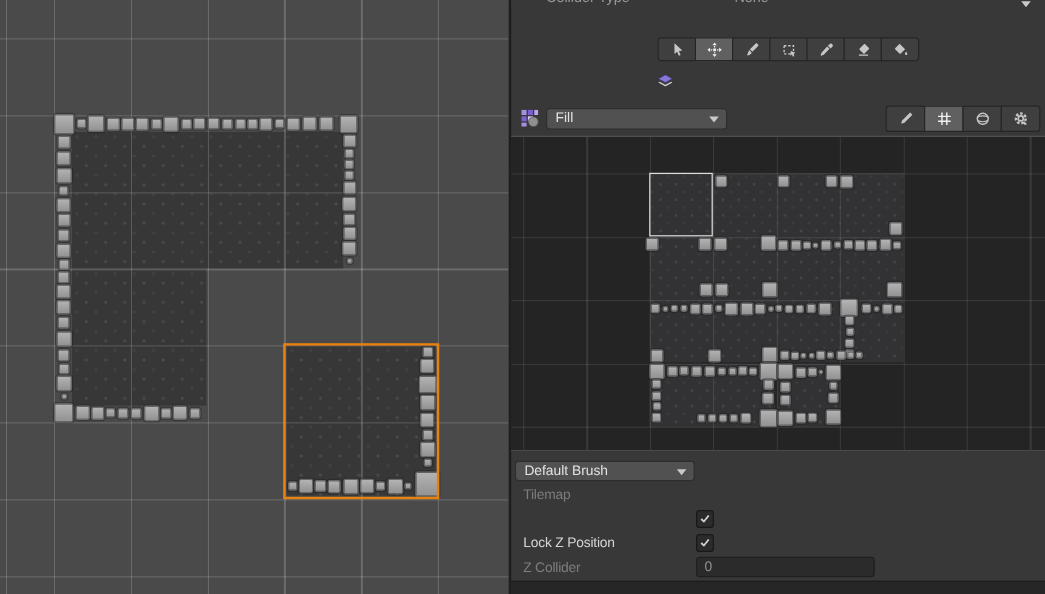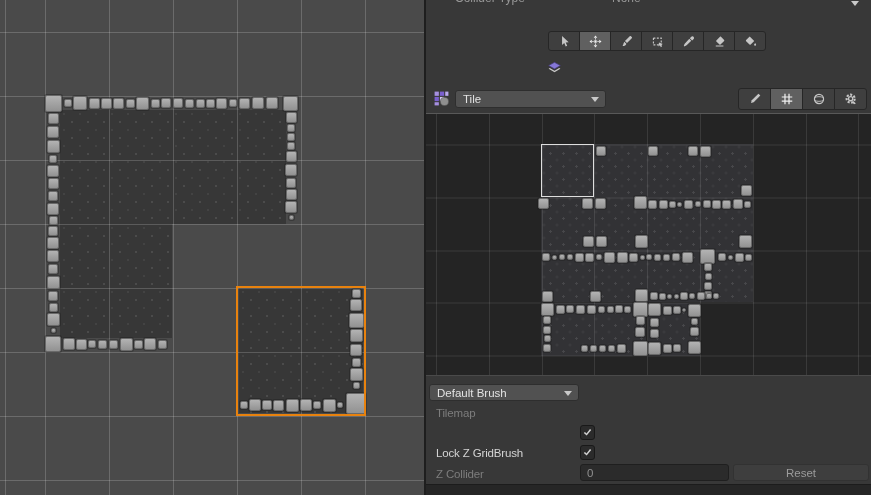--- a/index.html
+++ b/index.html
@@ -255,21 +255,21 @@
           <rect x="1.5" y="1.5" width="4" height="4" fill="#a58fe0"></rect>
           <rect x="6.5" y="1.5" width="4" height="4" fill="#7a5fcf"></rect>
           <rect x="11.5" y="1.5" width="3" height="4" fill="#b9a8ea"></rect>
           <rect x="1.5" y="6.5" width="4" height="4" fill="#7a5fcf"></rect>
           <rect x="6.5" y="6.5" width="4" height="4" fill="#d6ccf2"></rect>
           <rect x="1.5" y="11.5" width="4" height="3" fill="#a58fe0"></rect>
           <circle cx="10.8" cy="10.8" r="3.8" fill="#8f8f8f" stroke="#555" stroke-width="0.6"></circle>
         </svg>
       </span>
     <div class="dropdown dd-tiles">
-      <span>Tile</span>
+      <span>Fill</span>
       <span class="dd-arrow"></span>
     </div>
     <div class="btn-group pal-group" id="palBtns">
         <div class="ubtn pal-w">
           <span>
             <svg viewBox="0 0 16 16" xmlns="http://www.w3.org/2000/svg">
               <path fill="currentColor" d="M11.9 1.9l2.2 2.2-7.6 7.6-3.1.9.9-3.1z"></path>
             </svg>
           </span>
         </div>
@@ -409,28 +409,27 @@
     </div>
 
     <span class="prop-label dim" style="top:406px;">Tilemap</span>
 
     <div class="checkbox cb1" id="cb1">
         <svg viewBox="0 0 16 16" xmlns="http://www.w3.org/2000/svg" style="color: inherit;">
           <path fill="currentColor" d="M2.6 8.8l1.7-1.7 2.3 2.3L11.6 3l1.8 1.5-6.6 7.9z"></path>
         </svg>
       </div>
 
-    <span class="prop-label" style="top:446px;">Lock Z GridBrush</span>
+    <span class="prop-label" style="top:446px;">Lock Z Position</span>
     <div class="checkbox cb2" id="cb2">
         <svg viewBox="0 0 16 16" xmlns="http://www.w3.org/2000/svg" style="color: inherit;">
           <path fill="currentColor" d="M2.6 8.8l1.7-1.7 2.3 2.3L11.6 3l1.8 1.5-6.6 7.9z"></path>
         </svg>
       </div>
 
     <span class="prop-label dim" style="top:467px;">Z Collider</span>
     <div class="field z-field">
       <span>0</span>
     </div>
-    <div class="reset-btn">Reset</div>
 
     <div class="bottom-strip"></div>
   </div>
 </div>
 
 </body></html>

